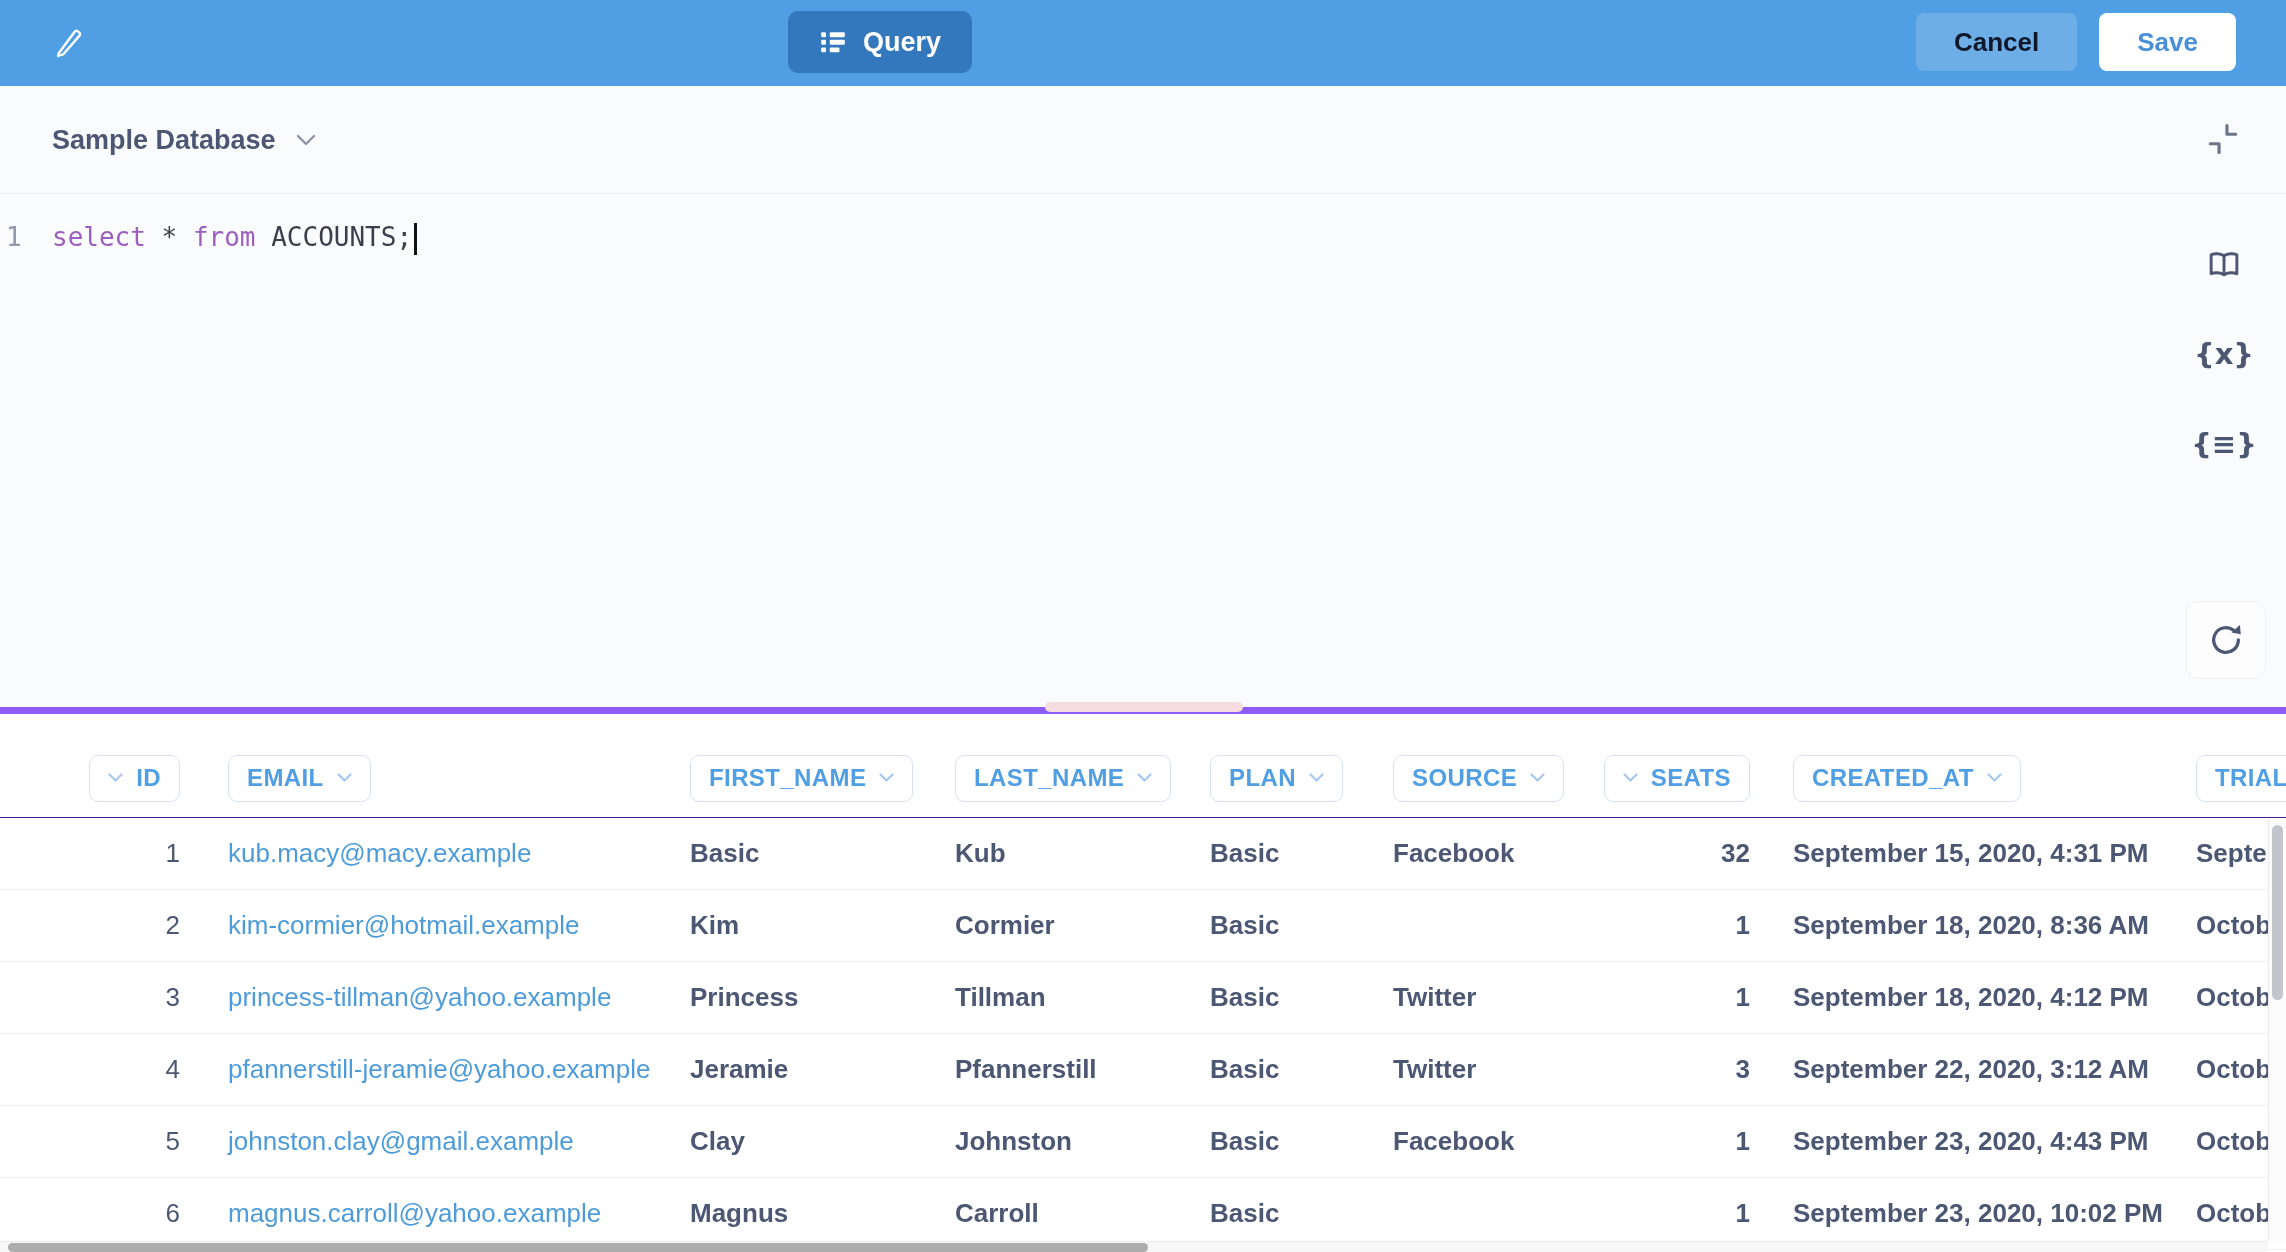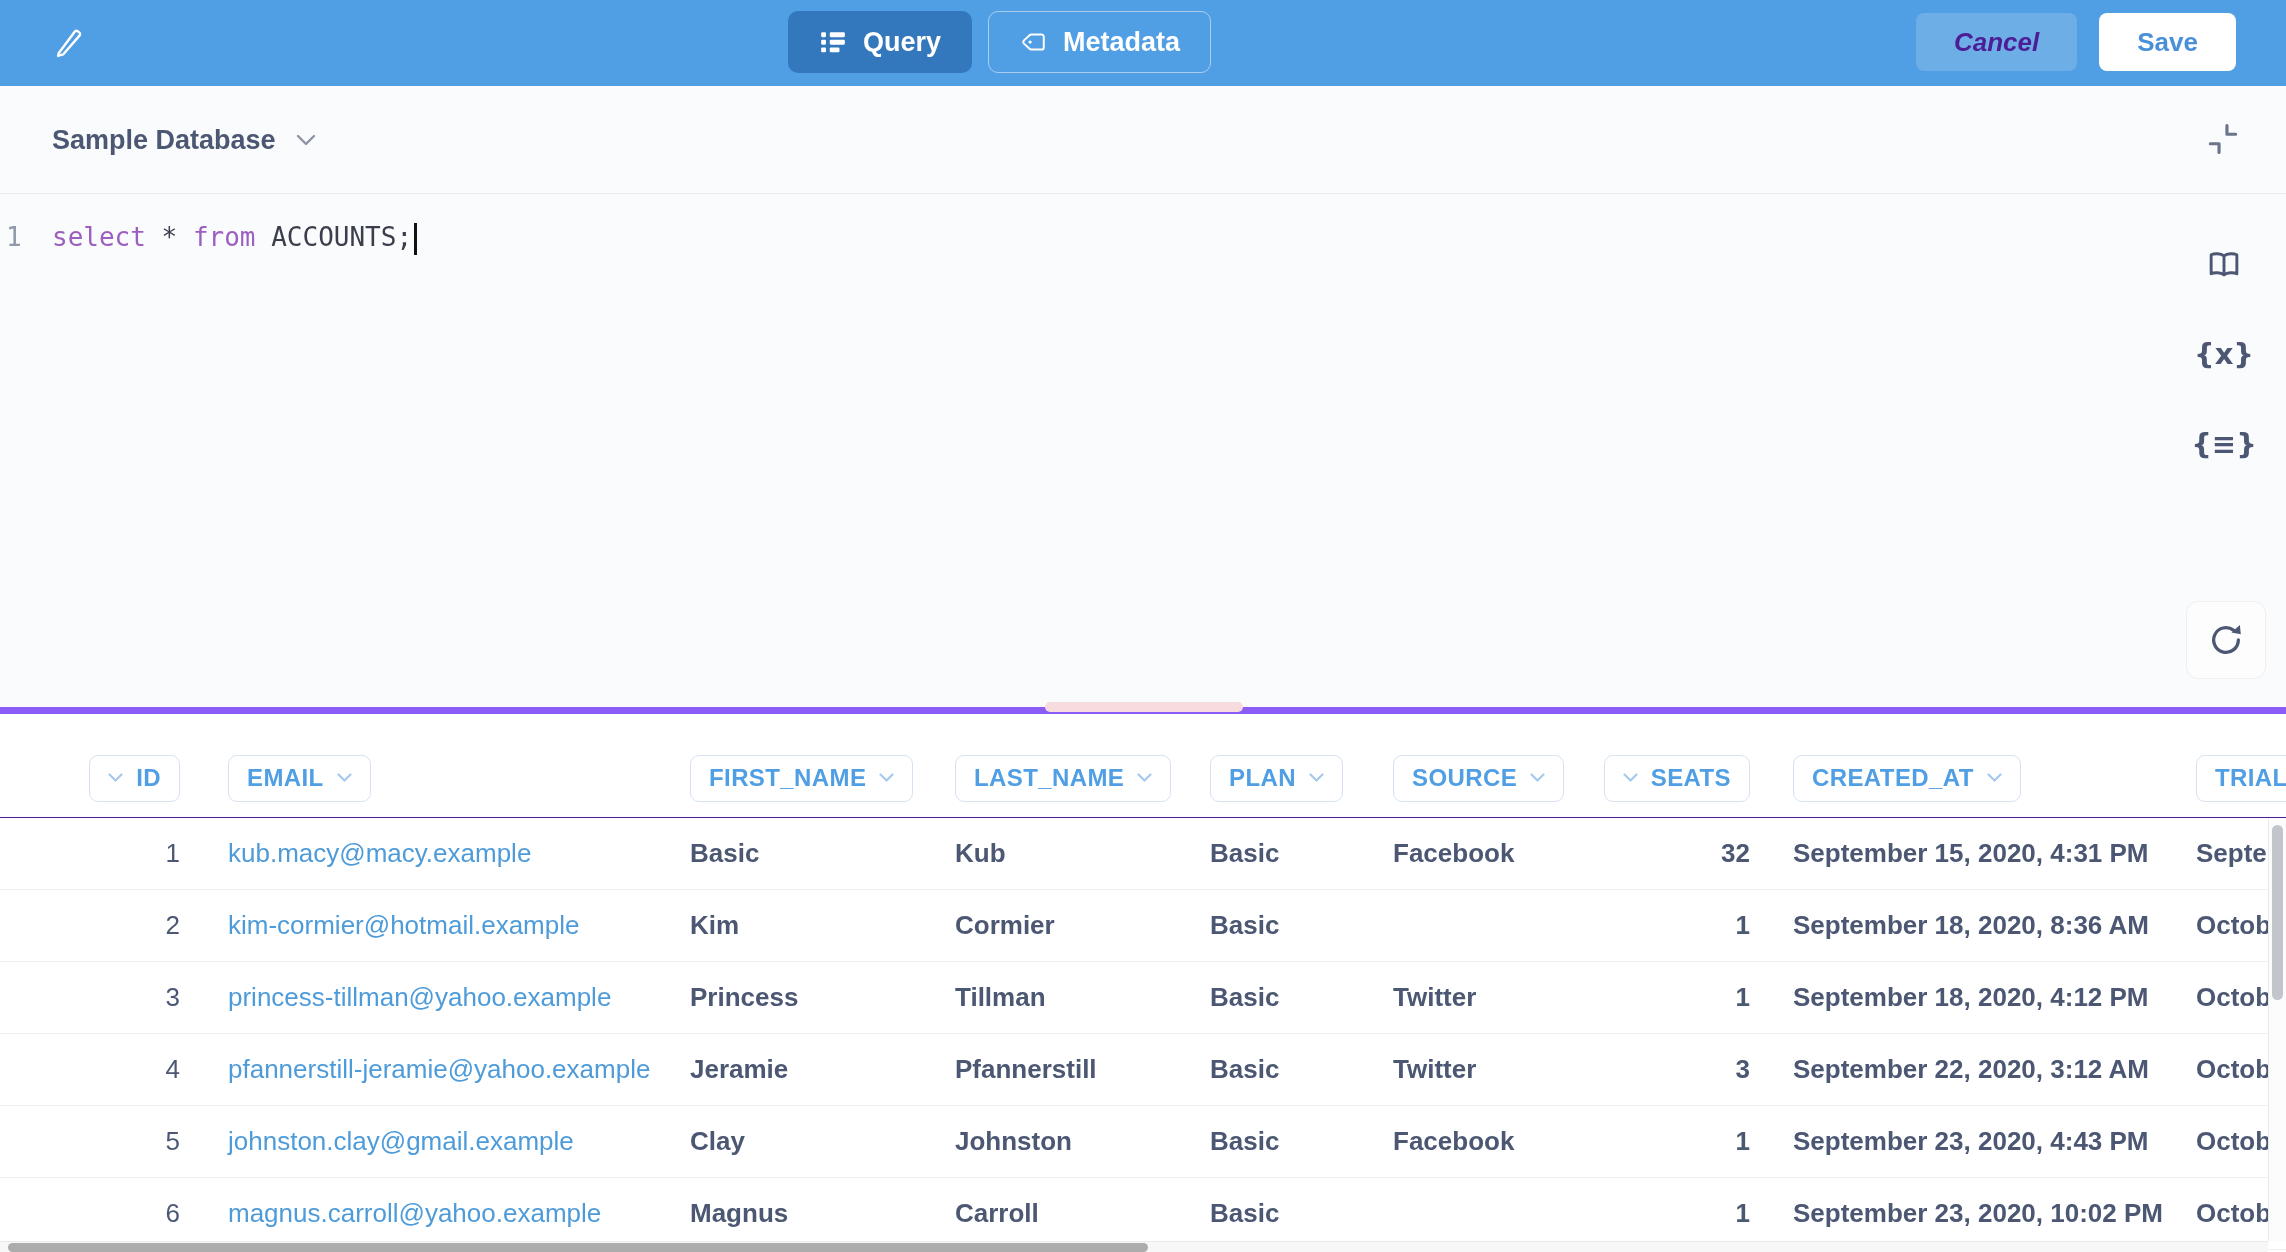--- a/index.html
+++ b/index.html
@@ -16,21 +16,21 @@
   .tabs { position:absolute; left:788px; top:11px; display:flex; gap:16px;border-radius:8px; }
   .tab {
     height:62px; border-radius:10px; display:flex; align-items:center; gap:16px;
     padding:0 30px; font-size:27px; font-weight:bold; color:#fff;
     background:transparent; border:1.5px solid rgba(255,255,255,0.5);
     font-family:inherit; cursor:pointer;
   }
   .tab.active { background:#3377BC; border-color:transparent; }
   .actions { position:absolute; right:50px; top:13px; display:flex; gap:22px; }
   .btn { height:58px; border:none; border-radius:8px; font-family:inherit; font-size:26px; font-weight:bold; padding:0 38px; cursor:pointer; }
-  .btn-cancel { background:rgba(255,255,255,0.17); color:#4c1d95;font-style:italic; }
+  .btn-cancel { background:rgba(255,255,255,0.17); color:#0f172a; }
   .btn-save { background:#ffffff; color:#4A90D9; }
 
   
   .editor { position:absolute; top:86px; left:0; width:2286px; height:628px; background:#F9FBFC; border-bottom:7px solid #8b5cf6; }
   .db-row { position:absolute; top:0; left:0; right:0; height:108px; border-bottom:1px solid #ECECEC; }
   .db-sel { position:absolute; left:52px; top:0; height:108px; display:flex; align-items:center; gap:20px; cursor:pointer; }
   .db-name { font-size:27px; font-weight:bold; color:#4C5773; }
   .collapse-btn { position:absolute; right:42px; top:34px; width:40px; height:40px; cursor:pointer; }
 
   .code-area { position:absolute; top:108px; left:0; right:0; bottom:0; cursor:text; }
@@ -102,29 +102,20 @@
                 <rect x="10" y="4" width="14" height="4.5" rx="1"></rect>
               <rect x="2" y="11" width="4.5" height="4.5" rx="1"></rect>
                 <rect x="10" y="11" width="14" height="4.5" rx="1"></rect>
               <rect x="2" y="18" width="4.5" height="4.5" rx="1"></rect>
                 <rect x="10" y="18" width="9" height="4.5" rx="1"></rect>
             </g>
           </svg>
         </span>
         <span>Query</span>
       </button>
-      <button class="tab">
-        <span style="display:flex;">
-          <svg width="28" height="28" viewBox="0 0 26 26">
-            <path d="M23 8 a2 2 0 0 0 -2 -2 h-9.6 a2.2 2.2 0 0 0 -1.6.7 L4.6 11.5 a2.2 2.2 0 0 0 0 3 L9.8 19.3 a2.2 2.2 0 0 0 1.6.7 H21 a2 2 0 0 0 2 -2 z" fill="none" stroke="#ffffff" stroke-width="1.8" stroke-linejoin="round"></path>
-            <circle cx="10.3" cy="13" r="1.5" fill="#ffffff"></circle>
-          </svg>
-        </span>
-        <span>Metadata</span>
-      </button>
     </div>
 
     <div class="actions">
       <button class="btn btn-cancel">Cancel</button>
       <button class="btn btn-save">Save</button>
     </div>
   </header>
 
   <section class="editor">
     <div class="db-row">

